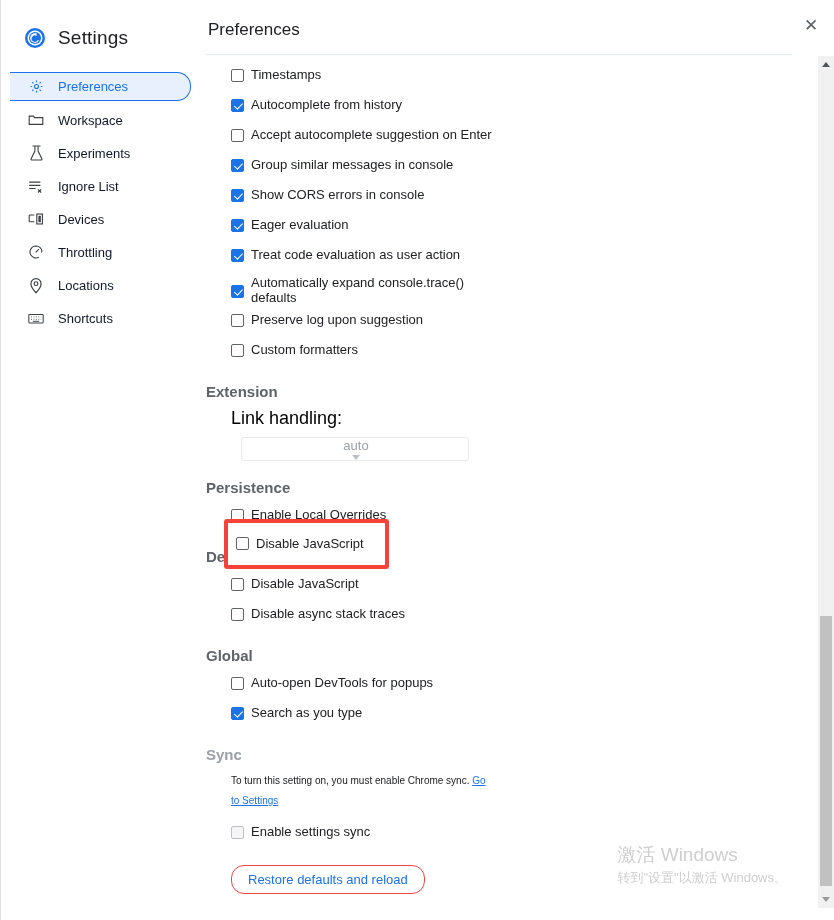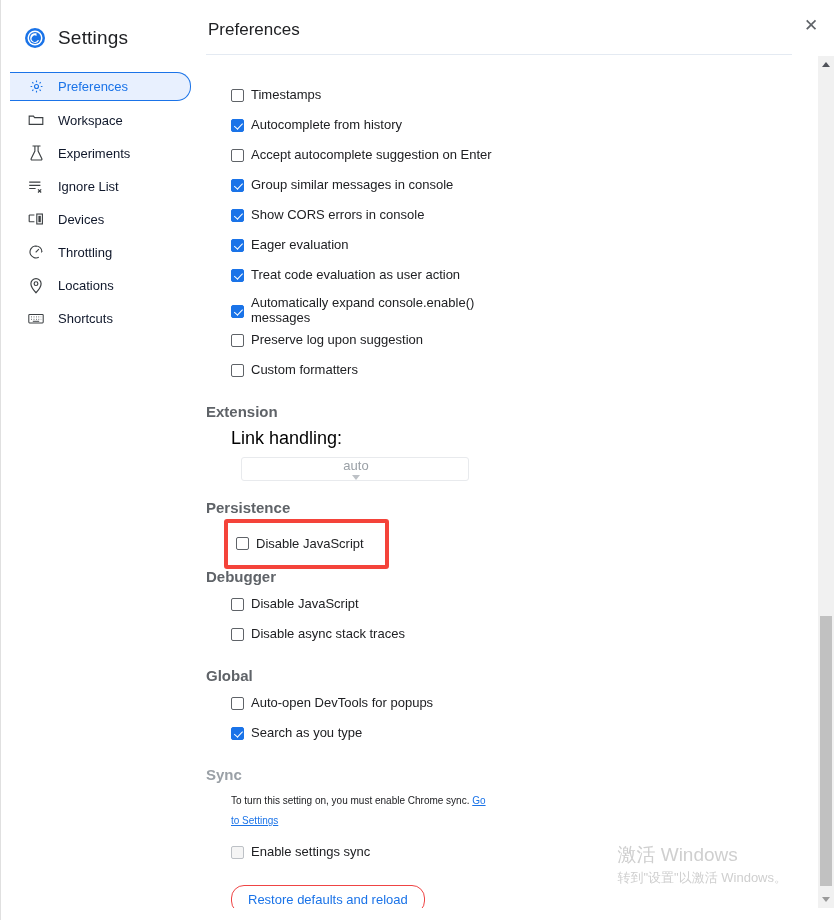--- a/index.html
+++ b/index.html
@@ -46,21 +46,21 @@
     position:absolute;right:12px;top:14px;width:22px;height:22px;
     display:flex;align-items:center;justify-content:center;
     font-size:17px;color:#5f6368;cursor:pointer;line-height:1;
   }
   .divider{position:absolute;left:8px;right:42px;top:54px;height:1px;background:#e4eaf2;}
 
   .content{
     position:absolute;left:8px;top:56px;width:585px;height:852px;
     overflow:hidden;
   }
-  .content-inner{padding:8px 0 0 0;margin-top:20px;}
+  .content-inner{padding:8px 0 0 0;}
 
   .check-row{display:flex;align-items:flex-start;margin:0 0 4px 0;padding-left:25px;min-height:26px;}
   .check-row .cbwrap{flex:0 0 13px;padding-top:5px;}
   .check-row .lbl{padding-left:7px;font-size:13px;color:#202124;line-height:16px;padding-top:3px;}
   .check-row .lbl.two{line-height:15px;padding-top:1px;max-width:230px;}
 
   .cb{
     width:13px;height:13px;box-sizing:border-box;
     border:1px solid #5f6368;border-radius:2px;background:#fff;
     display:block;position:relative;
@@ -272,21 +272,21 @@
           <div class="check-row">
             <span class="cbwrap">
                 <span class="cb checked"></span>
               </span>
             <span class="lbl">Treat code evaluation as user action</span>
           </div>
           <div class="check-row">
             <span class="cbwrap" style="padding-top:11px;">
                 <span class="cb checked"></span>
               </span>
-            <span class="lbl two">Automatically expand console.enable() messages</span>
+            <span class="lbl two">Automatically expand console.trace() defaults</span>
           </div>
           <div class="check-row">
             <span class="cbwrap">
                 <span class="cb"></span>
               </span>
             <span class="lbl">Preserve log upon suggestion</span>
           </div>
           <div class="check-row">
             <span class="cbwrap">
                 <span class="cb"></span>

